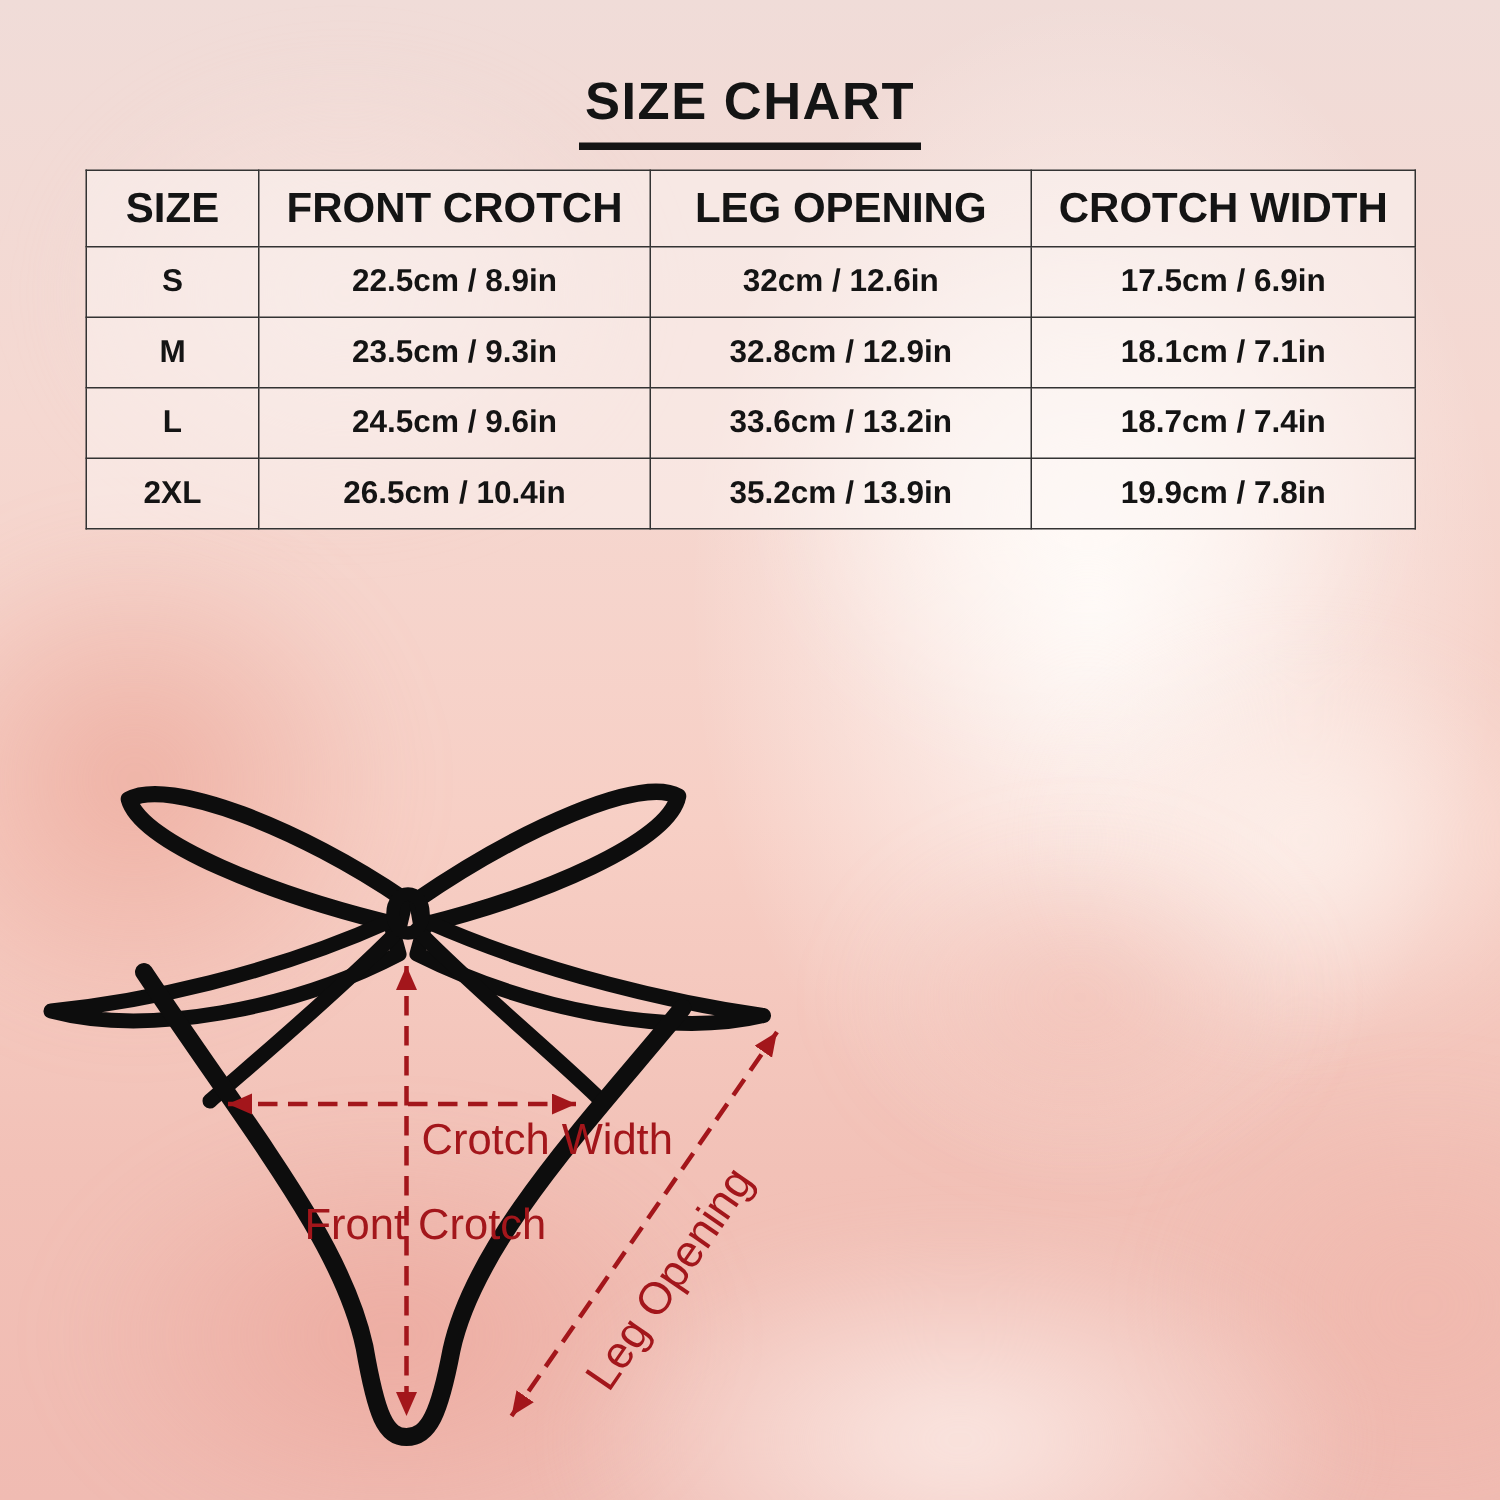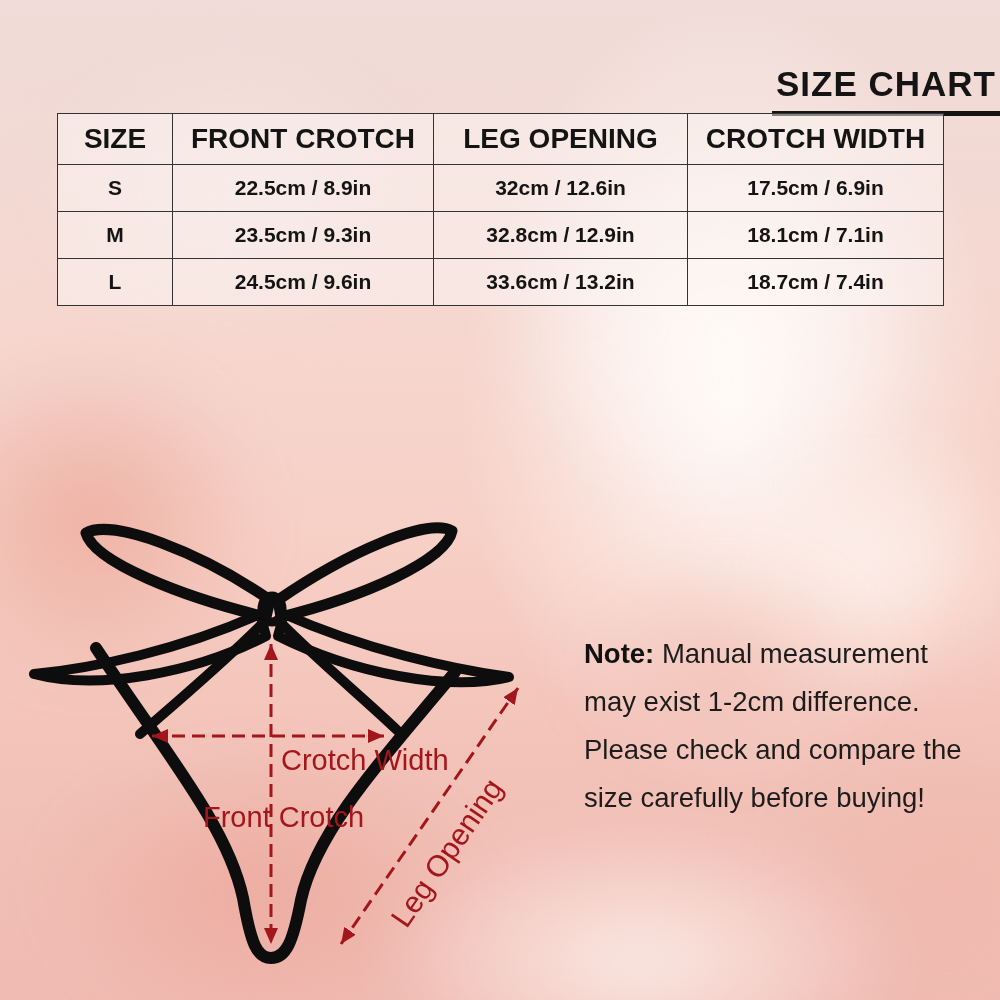--- a/index.html
+++ b/index.html
@@ -13,21 +13,21 @@
   .petal{position:absolute;border-radius:50%;filter:blur(24px);pointer-events:none;}
   .p1{left:510px;top:150px;width:430px;height:370px;background:radial-gradient(closest-side,rgba(255,251,248,.85),rgba(255,251,248,0));}
   .p2{left:690px;top:420px;width:360px;height:280px;background:radial-gradient(closest-side,rgba(253,242,237,.85),rgba(253,242,237,0));}
   .p3{left:-90px;top:350px;width:360px;height:340px;background:radial-gradient(closest-side,rgba(230,146,130,.50),rgba(230,146,130,0));}
   .p4{left:40px;top:750px;width:440px;height:280px;background:radial-gradient(closest-side,rgba(232,150,138,.45),rgba(232,150,138,0));}
   .p5{left:370px;top:820px;width:540px;height:280px;background:radial-gradient(closest-side,rgba(252,240,236,.85),rgba(252,240,236,0));}
   .p6{left:560px;top:550px;width:320px;height:230px;background:radial-gradient(closest-side,rgba(235,162,148,.35),rgba(235,162,148,0));}
   .p7{left:30px;top:40px;width:400px;height:310px;background:radial-gradient(closest-side,rgba(246,229,225,.75),rgba(246,229,225,0));}
   .p8{left:770px;top:720px;width:360px;height:300px;background:radial-gradient(closest-side,rgba(240,178,166,.45),rgba(240,178,166,0));}
 
-  .title-wrap{position:absolute;left:0;top:64px;width:1000px;text-align:right;}
+  .title-wrap{position:absolute;left:0;top:48px;width:1000px;text-align:center;}
   .title{
     display:inline-block;margin:0;font-size:35px;font-weight:bold;color:#141414;
     letter-spacing:1px;border-bottom:5px solid #141414;padding:0 4px 7px 4px;
   }
 
   table.size-table{
     position:absolute;left:57px;top:113px;width:886px;border-collapse:collapse;
     table-layout:fixed;color:#141414;
   }
   table.size-table th, table.size-table td{
@@ -95,20 +95,26 @@
         <td>23.5cm / 9.3in</td>
         <td>32.8cm / 12.9in</td>
         <td>18.1cm / 7.1in</td>
       </tr>
       <tr>
         <td class="size-col">L</td>
         <td>24.5cm / 9.6in</td>
         <td>33.6cm / 13.2in</td>
         <td>18.7cm / 7.4in</td>
       </tr>
+      <tr>
+        <td class="size-col">2XL</td>
+        <td>26.5cm / 10.4in</td>
+        <td>35.2cm / 13.9in</td>
+        <td>19.9cm / 7.8in</td>
+      </tr>
     </tbody>
   </table>
 
   <svg class="diagram-svg" viewBox="0 0 1000 1000">
     <defs>
       <marker id="ah" markerUnits="userSpaceOnUse" markerWidth="18" markerHeight="16" refX="16" refY="7" orient="auto-start-reverse">
         <polygon points="0,0 16,7 0,14" fill="#a3161b"></polygon>
       </marker>
     </defs>
 
@@ -127,14 +133,13 @@
       <line x1="271" y1="644" x2="271" y2="944" marker-start="url(#ah)" marker-end="url(#ah)" stroke="#a3161b"></line>
       <line x1="152" y1="736" x2="384" y2="736" marker-start="url(#ah)" marker-end="url(#ah)" stroke="#a3161b"></line>
       <line x1="341" y1="944" x2="518" y2="688" marker-start="url(#ah)" marker-end="url(#ah)" stroke="#a3161b"></line>
     </g>
   </svg>
 
   <div class="measure-label lbl-crotch-width">Crotch Width</div>
   <div class="measure-label lbl-front-crotch">Front Crotch</div>
   <div class="measure-label lbl-leg-opening">Leg Opening</div>
 
-  <p class="note"><b>Note:</b> <span>Manual measurement may exist 1-2cm difference. Please check and compare the size carefully before buying!</span></p>
 </div>
 
 </body></html>

